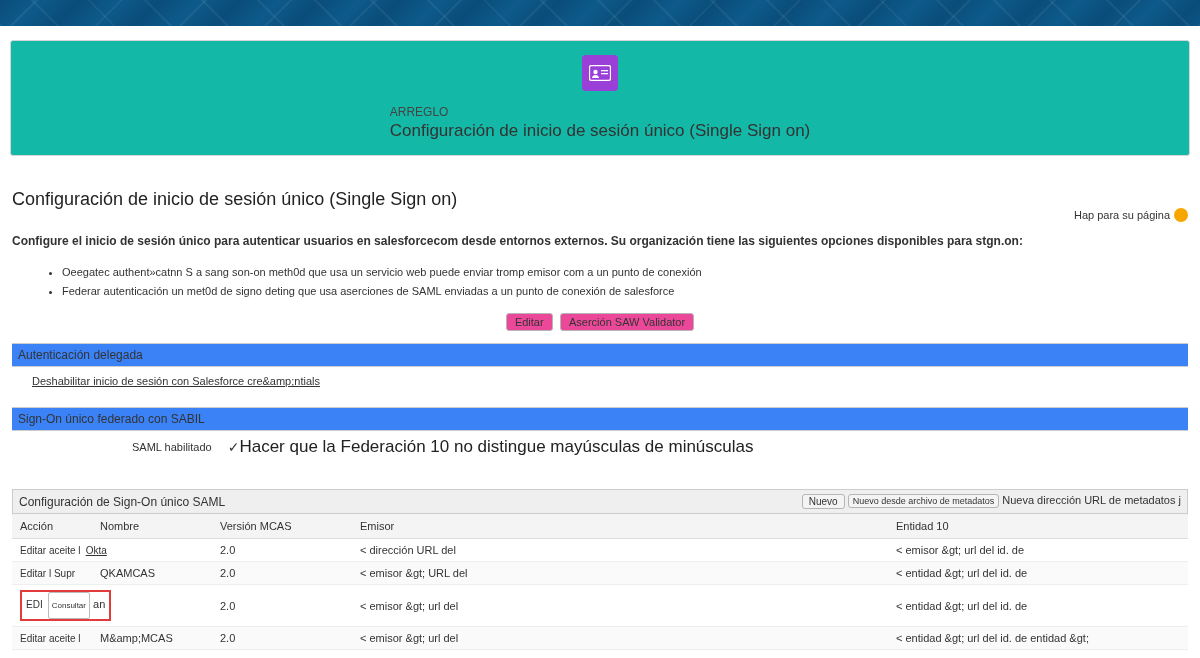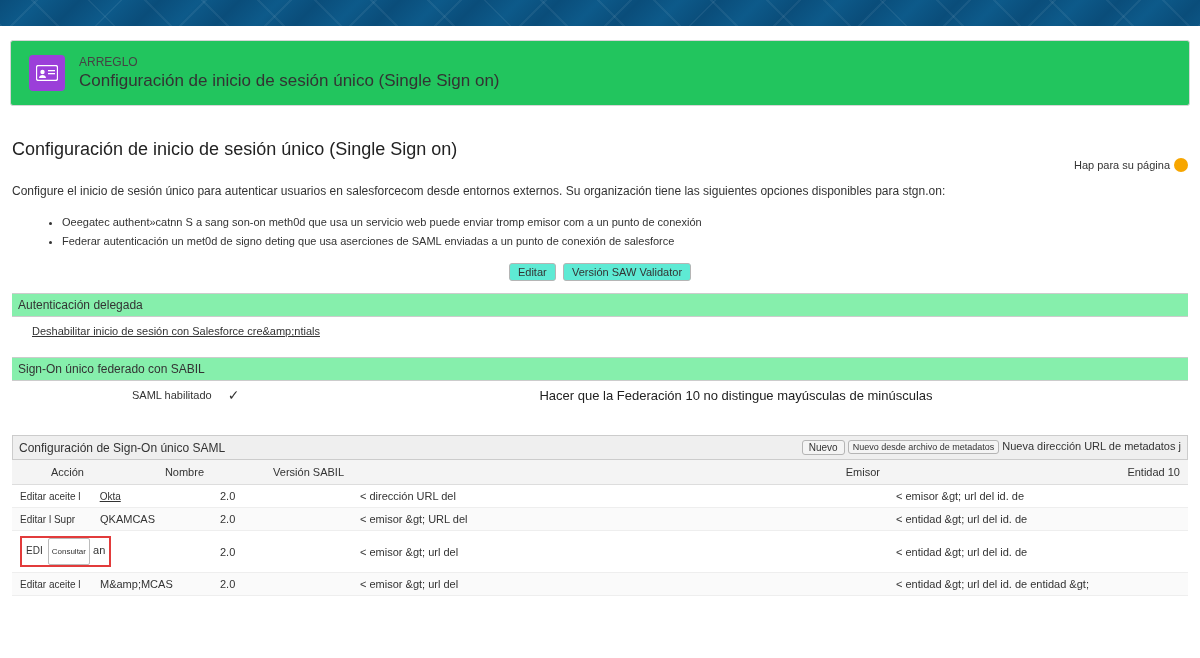--- a/index.html
+++ b/index.html
@@ -20,25 +20,26 @@
     content: "";
     position: absolute;
     inset: 0;
     background-image: repeating-linear-gradient(45deg, rgba(255,255,255,0.06) 0 2px, transparent 2px 40px),
                       repeating-linear-gradient(-45deg, rgba(255,255,255,0.06) 0 2px, transparent 2px 60px);
   }
   .header-card {
     margin: 14px 10px 12px 10px;
     border: 1px solid #d6d6d6;
     border-radius: 3px;
-    background: #22c55e;
+    background: #14b8a6;
     padding: 14px 18px;
     display: flex;
     align-items: center;
     gap: 14px;
+    flex-direction: column;
   }
   .header-icon {
     width: 36px;
     height: 36px;
     background: #9b3fd9;
     border-radius: 4px;
     display: flex;
     align-items: center;
     justify-content: center;
     color: #fff;
@@ -78,47 +79,48 @@
   .help-orb {
     width: 14px; height: 14px; border-radius: 50%;
     background: #f7a600;
     display: inline-block;
   }
   .intro {
     font-size: 12px;
     color: #333;
     line-height: 1.5;
     padding: 4px 0 8px 0;
+    font-weight: bold;
   }
   .bullets {
     margin: 6px 0 10px 50px;
     font-size: 11px;
     color: #333;
     line-height: 1.5;
   }
   .bullets li { list-style: disc; margin-bottom: 2px; }
   .btn-row {
     text-align: center;
     padding: 4px 0 8px 0;
   }
   .btn {
     display: inline-block;
     font-size: 11px;
     color: #333;
-    background: #5eead4;
+    background: #ec4899;
     border: 1px solid #b5b5b5;
     border-radius: 3px;
     padding: 2px 8px;
     cursor: pointer;
     margin: 0 2px;
   }
   .section-heading {
     border-top: 1px solid #ccc;
     border-bottom: 1px solid #ccc;
-    background: #86efac;
+    background: #3b82f6;
     padding: 4px 6px;
     font-size: 12px;
     color: #333;
     margin-top: 4px;
   }
   .section-body {
     padding: 8px 10px 16px 20px;
     font-size: 11px;
     color: #333;
   }
@@ -127,21 +129,21 @@
     color: #333;
   }
   .saml-enabled-row {
     display: flex;
     align-items: center;
     padding: 6px 0 10px 120px;
     font-size: 11px;
   }
   .saml-enabled-row .label { margin-right: 16px; color: #333; }
   .checkmark { font-size: 14px; color: #333; }
-  .fed-note { margin-left: 300px; font-size: 13px; color: #222; }
+  .fed-note { font-size: 17px; color: #222; }
   .config-bar {
     display: flex;
     align-items: center;
     border: 1px solid #ccc;
     background: #efefef;
     padding: 4px 6px;
     font-size: 12px;
     gap: 8px;
     margin-top: 22px;
   }
@@ -159,21 +161,21 @@
     font-size: 9px;
     padding: 1px 4px;
   }
   .config-bar .url-text { font-size: 11px; color: #333; }
   table.saml {
     width: 100%;
     border-collapse: collapse;
     font-size: 11px;
   }
   table.saml thead th {
-    text-align: right;
+    text-align: left;
     font-weight: 400;
     color: #333;
     padding: 6px 8px;
     background: #f4f4f4;
     border-bottom: 1px solid #ddd;
   }
   table.saml tbody td {
     padding: 5px 8px;
     border-bottom: 1px solid #eee;
     color: #333;
@@ -230,21 +232,21 @@
 
   <div class="intro">Configure el inicio de sesión único para autenticar usuarios en salesforcecom desde entornos externos. Su organización tiene las siguientes opciones disponibles para stgn.on:</div>
 
   <ul class="bullets">
     <li>Oeegatec authent»catnn S a sang son-on meth0d que usa un servicio web puede enviar tromp emisor com a un punto de conexión</li>
     <li>Federar autenticación un met0d de signo deting que usa aserciones de SAML enviadas a un punto de conexión de salesforce</li>
   </ul>
 
   <div class="btn-row">
     <span class="btn">Editar</span>
-    <span class="btn">Versión SAW Validator</span>
+    <span class="btn">Aserción SAW Validator</span>
   </div>
 
   <div class="section-heading">Autenticación delegada</div>
   <div class="section-body">
     <span class="underline-link">Deshabilitar inicio de sesión con Salesforce cre&amp;amp;ntials</span>
   </div>
 
   <div class="section-heading">Sign-On único federado con SABIL</div>
   <div class="saml-enabled-row">
     <span class="label">SAML habilitado</span>
@@ -260,30 +262,30 @@
       <span class="btn-small meta-btn">Nuevo desde archivo de metadatos</span>
       <span class="url-text">Nueva dirección URL de metadatos j</span>
     </span>
   </div>
 
   <table class="saml">
     <thead>
       <tr>
         <th style="width:80px">Acción</th>
         <th style="width:120px">Nombre</th>
-        <th style="width:140px">Versión SABIL</th>
+        <th style="width:140px">Versión MCAS</th>
         <th>Emisor</th>
         <th style="width:300px">Entidad 10</th>
       </tr>
     </thead>
     <tbody>
       <tr>
         <td colspan="2">
           <span class="action-link">Editar aceite l</span>
-          <span class="underline-link" style="font-size:10px;margin-left:16px;">Okta</span>
+          <span class="underline-link" style="font-size:10px;margin-left:2px;">Okta</span>
         </td>
         <td>2.0</td>
         <td>&lt; dirección URL del</td>
         <td>&lt; emisor &amp;gt; url del id. de</td>
       </tr>
       <tr>
         <td><span class="action-link">Editar l Supr</span></td>
         <td>QKAMCAS</td>
         <td>2.0</td>
         <td>&lt; emisor &amp;gt; URL del</td>

